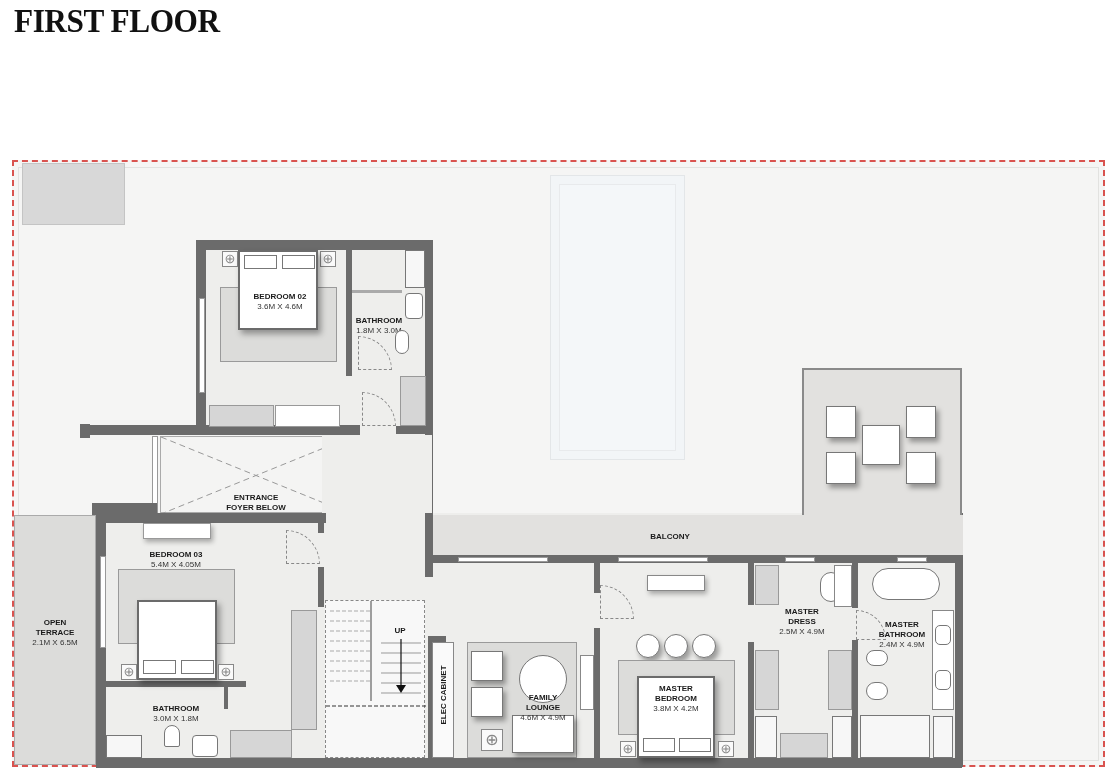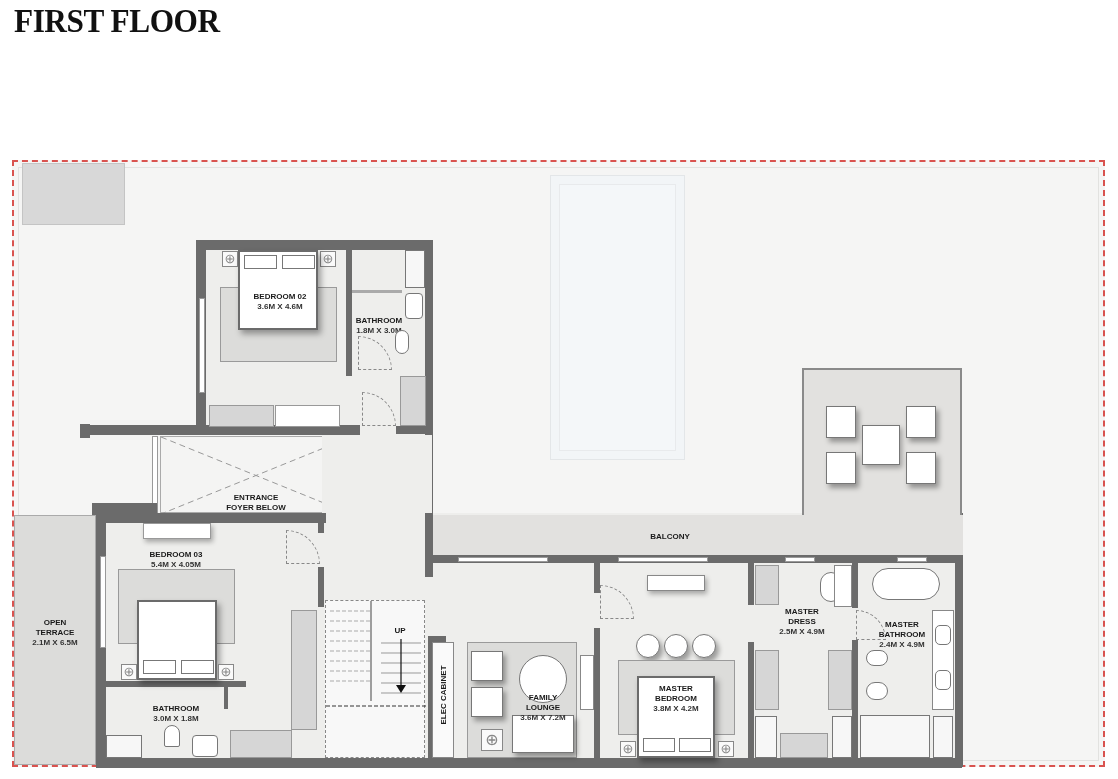--- a/index.html
+++ b/index.html
@@ -5,21 +5,21 @@
   html,body{margin:0;padding:0;background:#ffffff;}
   body{width:1118px;height:779px;position:relative;overflow:hidden;font-family:"Liberation Sans",sans-serif;}
   .title{position:absolute;left:14px;top:2px;font-family:"Liberation Serif","DejaVu Serif",serif;font-weight:bold;font-size:34px;letter-spacing:-0.5px;color:#111;transform:scaleX(0.92);transform-origin:left top;}
   .boundary{position:absolute;left:12px;top:160px;width:1093px;height:607px;border:2px dashed #d9534f;box-sizing:border-box;background:#f5f5f4;}
   .inner-bound{position:absolute;left:18px;top:167px;width:1081px;height:594px;border:1px solid #e2e2e0;box-sizing:border-box;}
   .abs{position:absolute;box-sizing:border-box;}
   .wall{position:absolute;background:#6b6b6b;}
   .floor{position:absolute;background:#eeeeec;}
   .rug{position:absolute;background:#dcdcda;border:1px solid #9a9a9a;box-sizing:border-box;}
   .lbl{position:absolute;text-align:center;color:#1a1a1a;font-size:8px;font-weight:bold;line-height:10px;white-space:nowrap;}
-  .lbl .dim{display:block;font-weight:bold;color:#333;}
+  .lbl .dim{display:block;font-weight:normal;color:#333;}
   .bed{position:absolute;background:#fff;border:2px solid #6b6b6b;box-sizing:border-box;box-shadow:3px 4px 6px rgba(0,0,0,.35);}
   .pillow{position:absolute;border:1.5px solid #777;background:#fff;box-sizing:border-box;}
   .nightstand{position:absolute;width:16px;height:16px;border:1px solid #888;background:#fafafa;box-sizing:border-box;font-size:13px;line-height:14px;text-align:center;color:#888;}
   .chair{position:absolute;background:#fff;border:1.5px solid #777;box-sizing:border-box;box-shadow:3px 4px 5px rgba(0,0,0,.35);}
   .table{position:absolute;background:#fff;border:1px solid #777;box-sizing:border-box;box-shadow:2px 3px 5px rgba(0,0,0,.3);}
   .wardrobe{position:absolute;background:#d6d6d6;border:1px solid #999;box-sizing:border-box;}
   .window{position:absolute;background:#fff;border:1px solid #999;box-sizing:border-box;}
   .shower{position:absolute;border:1px solid #777;background:#f7f7f7;box-sizing:border-box;}
   .fixture{position:absolute;background:#fff;border:1.5px solid #777;box-sizing:border-box;}
   .door{position:absolute;border:1.5px dashed #888;border-radius:0 100% 0 0;box-sizing:border-box;}
@@ -192,21 +192,21 @@
 
 <div class="rug" style="left:467px;top:642px;width:110px;height:116px;"></div>
 <div class="chair" style="left:471px;top:651px;width:32px;height:30px;"></div>
 <div class="chair" style="left:471px;top:687px;width:32px;height:30px;"></div>
 <div class="chair" style="left:512px;top:715px;width:62px;height:38px;"></div>
 <div class="nightstand" style="left:481px;top:729px;width:22px;height:22px;line-height:20px;font-size:16px;">⊕</div>
 <div class="abs" style="left:519px;top:655px;width:48px;height:48px;border-radius:50%;background:#fff;border:1.5px solid #777;"></div>
 <div class="lbl" style="left:513px;top:693px;width:60px;">
   <span>FAMILY</span><br>
   <span>LOUNGE</span>
-  <span class="dim">3.6M X 7.2M</span>
+  <span class="dim">4.6M X 4.9M</span>
 </div>
 <div class="abs" style="left:580px;top:655px;width:14px;height:55px;background:#fff;border:1px solid #888;"></div>
 
 <div class="abs" style="left:647px;top:575px;width:58px;height:16px;background:#fff;border:1px solid #888;box-shadow:2px 3px 5px rgba(0,0,0,.3);"></div>
 <div class="door" style="left:600px;top:585px;width:34px;height:34px;"></div>
 <div class="chair" style="left:636px;top:634px;width:24px;height:24px;border-radius:12px;"></div>
 <div class="chair" style="left:664px;top:634px;width:24px;height:24px;border-radius:50%;"></div>
 <div class="chair" style="left:692px;top:634px;width:24px;height:24px;border-radius:12px;"></div>
 <div class="rug" style="left:618px;top:660px;width:117px;height:75px;"></div>
 <div class="bed" style="left:637px;top:676px;width:78px;height:82px;">

